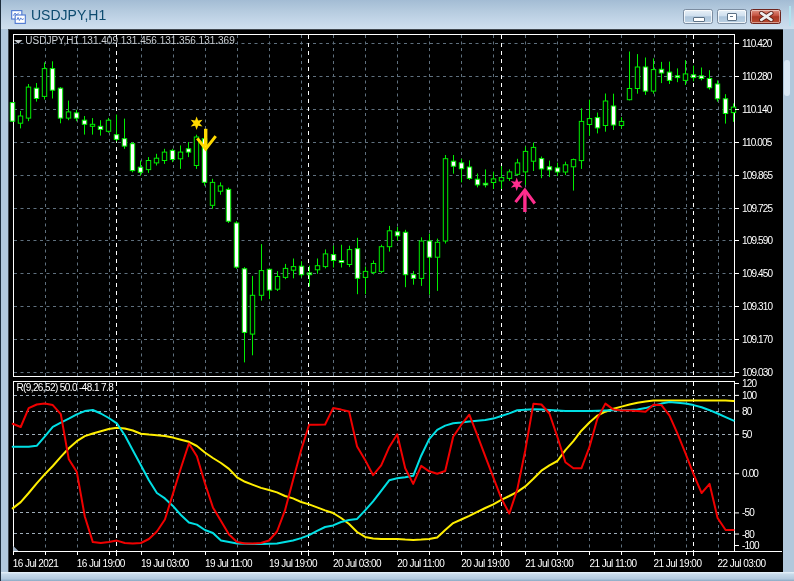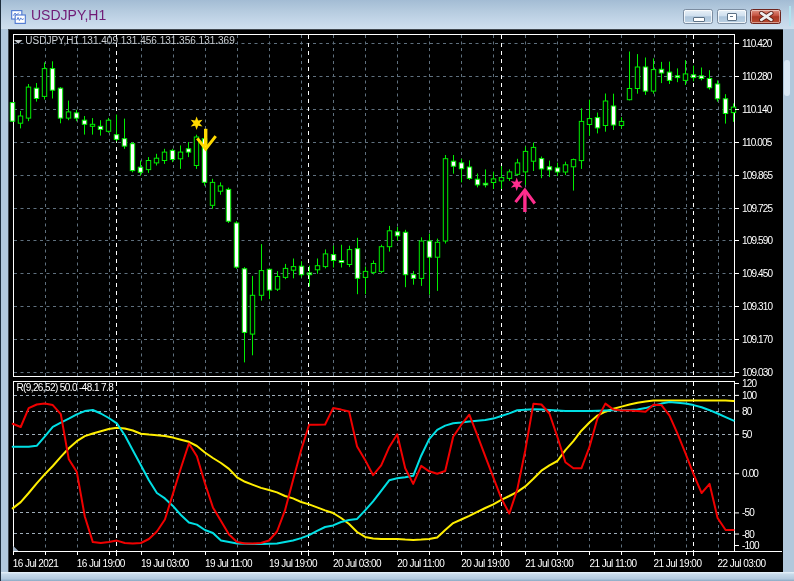--- a/index.html
+++ b/index.html
@@ -2,21 +2,21 @@
 <html><head><meta charset="utf-8"><style>
 html,body{margin:0;padding:0;width:794px;height:581px;overflow:hidden;background:#b2c8dc;font-family:"Liberation Sans",sans-serif;}
 #win{position:absolute;left:0;top:0;width:794px;height:581px;}
 #titlebar{position:absolute;left:1px;top:0;width:793px;height:29px;background:linear-gradient(180deg,#a3bcd4 0%,#b4cade 35%,#c3d6e8 70%,#cfdfee 100%);}
 #leftline{position:absolute;left:0;top:0;width:1px;height:581px;background:#1c2b3a;}
 #bstrip{position:absolute;left:1px;top:572px;width:793px;height:9px;background:linear-gradient(180deg,#e9f3fb 0%,#c7daea 25%,#b3cadf 75%,#8ca9c4 100%);}
 #rthumb{position:absolute;left:784px;top:60px;width:6px;height:36px;border-radius:3px;background:#d9e7f4;}
 #cyedge{position:absolute;left:789px;top:6px;width:2px;height:20px;background:#b4e2ee;}
 #widget{position:absolute;left:8px;top:29px;width:775px;height:543px;background:#000;border-top:1px solid #40474f;border-left:1px solid #40474f;box-sizing:border-box;}
 #icon{position:absolute;left:10.5px;top:10px;width:15px;height:14px;}
-#title{position:absolute;left:31px;top:7px;font-size:14px;color:#701a75;letter-spacing:0px;}
+#title{position:absolute;left:31px;top:7px;font-size:14px;color:#0c4a6e;letter-spacing:0px;}
 .btn{position:absolute;top:9px;height:15px;border-radius:2.5px;box-sizing:border-box;}
 #bmin{left:683px;width:30px;box-shadow:inset 0 0 0 1px rgba(255,255,255,0.75);border:1px solid #7b8ca0;background:linear-gradient(180deg,#e9f1f8 0%,#cfdfee 45%,#aec6dc 52%,#bbd1e4 100%);}
 #bmax{left:717px;width:30px;box-shadow:inset 0 0 0 1px rgba(255,255,255,0.75);border:1px solid #7b8ca0;background:linear-gradient(180deg,#e9f1f8 0%,#cfdfee 45%,#aec6dc 52%,#bbd1e4 100%);}
 #bclose{left:750px;width:31px;box-shadow:inset 0 0 0 1px rgba(255,255,255,0.45);border:1px solid #6e241d;background:linear-gradient(180deg,#dd9383 0%,#c65341 42%,#a93723 52%,#b84a30 100%);}
 .glyphdash{position:absolute;left:8.5px;top:7px;width:10px;height:2.5px;background:#fff;border:1px solid #5c7186;border-radius:1px;}
 .glyphsq{position:absolute;left:9px;top:3px;width:8px;height:6px;background:#fff;border:1.5px solid #5c7186;border-radius:1px;}
 .glyphsq i{position:absolute;left:2.2px;top:1.6px;width:2.8px;height:1.9px;background:#5c7186;display:block;}
 svg{position:absolute;left:0;top:0;}
 </style></head><body>
 <div id="win">

